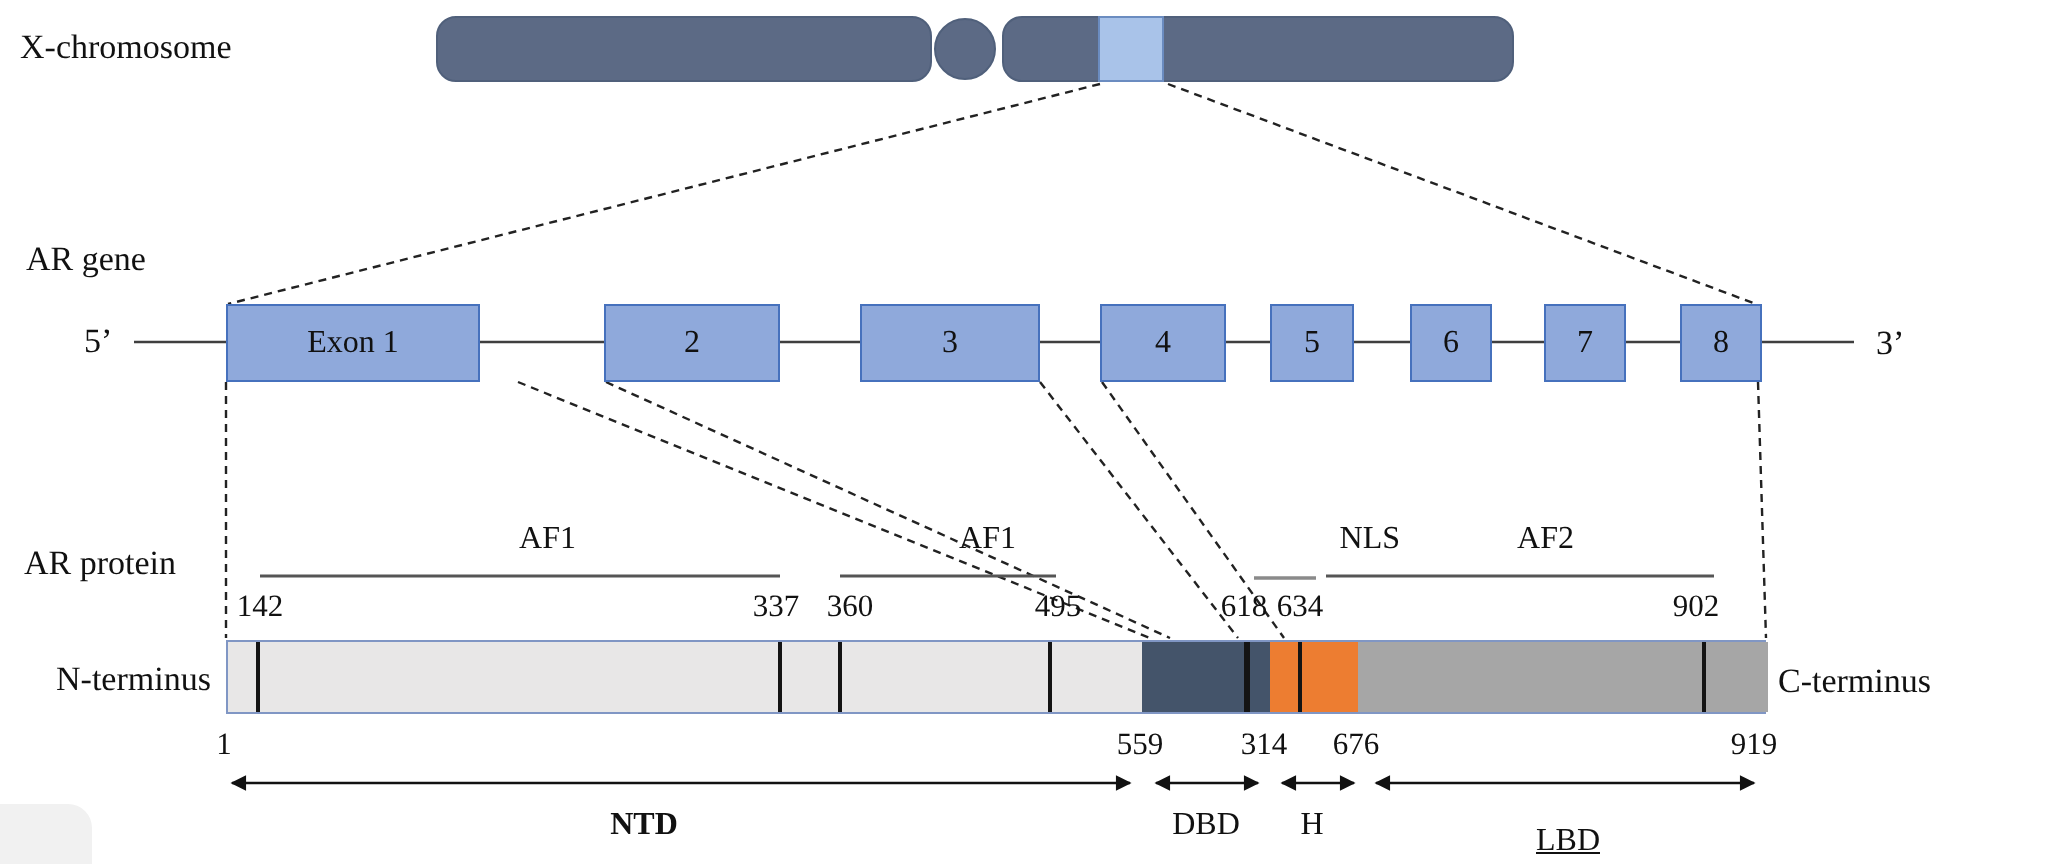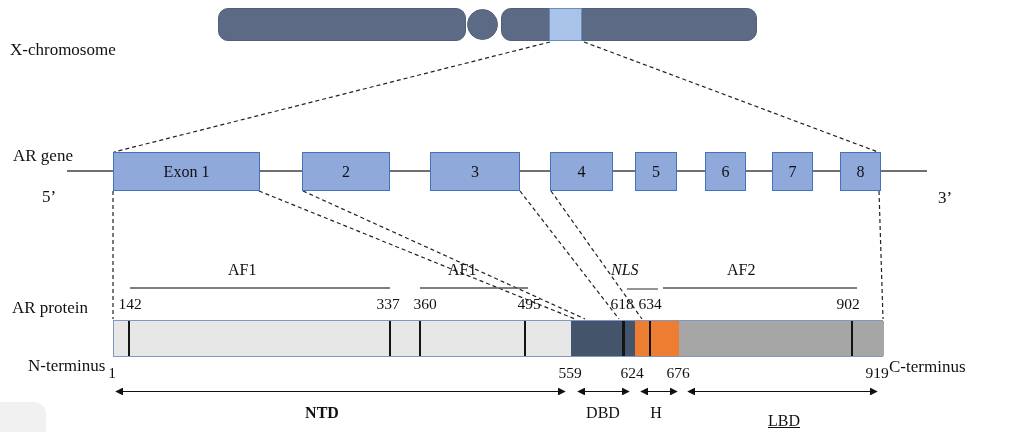--- a/index.html
+++ b/index.html
@@ -1,35 +1,35 @@
 <!DOCTYPE html>
 <html><head>
 <meta charset="utf-8">
 <style>
   html,body{margin:0;padding:0;background:#ffffff;}
   .fig{
     position:relative;width:1030px;height:432px;background:#ffffff;
     font-family:"Liberation Serif","DejaVu Serif",serif;color:#111111;overflow:hidden;
   }
-  .abs{position:absolute;margin-top:26px;}
+  .abs{position:absolute;}
   .rowlabel{font-size:17px;white-space:nowrap;}
   
   .chrom-arm{position:absolute;top:8px;height:33px;background:#5c6a85;border:1px solid #50607b;border-radius:10px;box-sizing:border-box;}
   .chrom-cent{position:absolute;top:9px;width:31px;height:31px;background:#5c6a85;border:1px solid #50607b;border-radius:50%;box-sizing:border-box;}
   .chrom-band{position:absolute;top:8px;height:33px;background:#a9c3e9;border:1px solid #6b8cc0;box-sizing:border-box;}
   
   .exon{position:absolute;top:152px;height:39px;background:#8fa9db;border:1.5px solid #4671bd;box-sizing:border-box;
         display:flex;align-items:center;justify-content:center;font-size:16px;z-index:2;}
   
   .bar{position:absolute;left:113px;top:320px;width:770px;height:37px;border:1px solid #8096c4;box-sizing:border-box;z-index:2;}
   .seg{position:absolute;top:0;height:100%;}
   .divider{position:absolute;top:0;height:100%;background:#141414;}
   
   .num{position:absolute;width:50px;text-align:center;font-size:15.5px;z-index:3;}
-  .regionlabel{position:absolute;width:60px;text-align:left;font-size:16px;z-index:3;}
+  .regionlabel{position:absolute;width:60px;text-align:right;font-size:16px;z-index:3;}
   .domlabel{position:absolute;text-align:center;font-size:16px;z-index:3;}
   svg.lines{position:absolute;left:0;top:0;z-index:1;}
   .corner-artifact{position:absolute;left:-14px;top:402px;width:60px;height:46px;background:#f1f1f1;border-radius:12px;}
 </style>
 </head>
 <body>
 
 <div class="fig">
 
   <svg class="lines" width="1030" height="432" viewBox="0 0 1030 432">
@@ -73,32 +73,32 @@
   <div class="abs rowlabel" style="left:42px;top:161px;">5’</div>
   <div class="abs rowlabel" style="left:938px;top:162px;">3’</div>
   <div class="abs rowlabel" style="left:28px;top:330px;text-align:right;">N-terminus</div>
   <div class="abs rowlabel" style="left:889px;top:331px;">C-terminus</div>
 
   <div class="chrom-arm" style="left:218px;width:248px;"></div>
   <div class="chrom-cent" style="left:467px;"></div>
   <div class="chrom-arm" style="left:501px;width:256px;"></div>
   <div class="chrom-band" style="left:549px;width:33px;"></div>
 
-  <div class="exon" style="left:113px;width:147px;">Exon 1</div>
+  <div class="exon" style="left:113px;width:127px;">Exon 1</div>
   <div class="exon" style="left:302px;width:88px;">2</div>
   <div class="exon" style="left:430px;width:90px;">3</div>
   <div class="exon" style="left:550px;width:63px;">4</div>
   <div class="exon" style="left:635px;width:42px;">5</div>
   <div class="exon" style="left:705px;width:41px;">6</div>
   <div class="exon" style="left:772px;width:41px;">7</div>
   <div class="exon" style="left:840px;width:41px;">8</div>
 
   <div class="regionlabel" style="left:228px;top:261px;">AF1</div>
   <div class="regionlabel" style="left:448px;top:261px;">AF1</div>
-  <div class="regionlabel" style="left:611px;top:261px;font-style:italic;">NLS</div>
+  <div class="regionlabel" style="left:640px;top:261px;">NLS</div>
   <div class="regionlabel" style="left:727px;top:261px;">AF2</div>
 
   <div class="num" style="left:105px;top:295px;">142</div>
   <div class="num" style="left:363px;top:295px;">337</div>
   <div class="num" style="left:400px;top:295px;">360</div>
   <div class="num" style="left:504px;top:295px;">495</div>
   <div class="num" style="left:597px;top:295px;">618</div>
   <div class="num" style="left:625px;top:295px;">634</div>
   <div class="num" style="left:823px;top:295px;">902</div>
 
@@ -111,21 +111,21 @@
     <div class="divider" style="left:275px;width:2px;"></div>
     <div class="divider" style="left:305px;width:2px;"></div>
     <div class="divider" style="left:410px;width:2px;"></div>
     <div class="divider" style="left:508px;width:3px;"></div>
     <div class="divider" style="left:535px;width:2px;"></div>
     <div class="divider" style="left:737px;width:2px;"></div>
   </div>
 
   <div class="num" style="left:97px;top:364px;width:30px;">1</div>
   <div class="num" style="left:545px;top:364px;">559</div>
-  <div class="num" style="left:607px;top:364px;">624</div>
+  <div class="num" style="left:607px;top:364px;">314</div>
   <div class="num" style="left:653px;top:364px;">676</div>
   <div class="num" style="left:852px;top:364px;">919</div>
 
   <div class="domlabel" style="left:282px;top:404px;width:80px;font-weight:bold;">NTD</div>
   <div class="domlabel" style="left:563px;top:404px;width:80px;">DBD</div>
   <div class="domlabel" style="left:636px;top:404px;width:40px;">H</div>
   <div class="domlabel" style="left:744px;top:412px;width:80px;text-decoration:underline;">LBD</div>
 
   <div class="corner-artifact"></div>
 </div>

